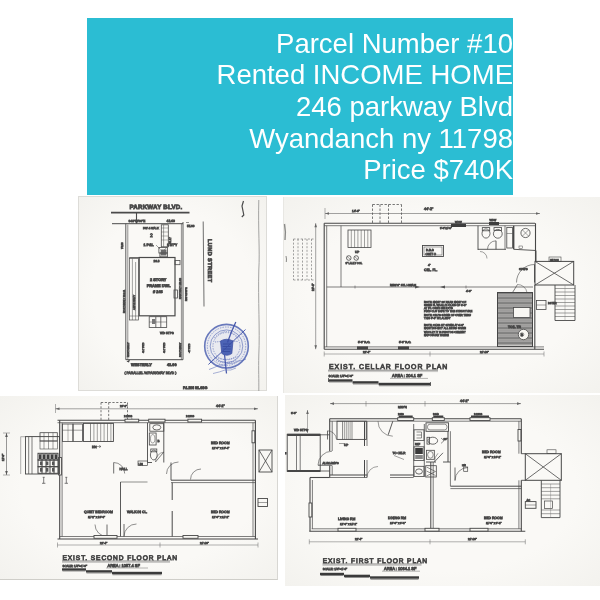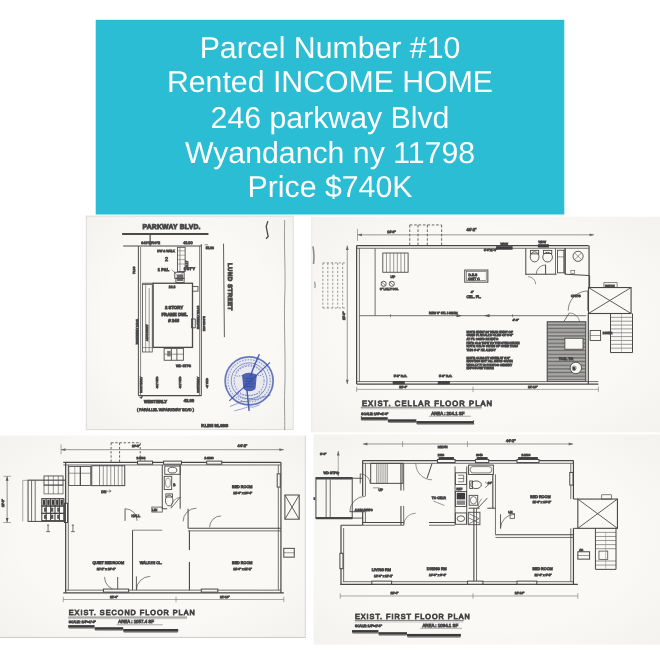--- a/index.html
+++ b/index.html
@@ -6,21 +6,21 @@
   body{width:600px;height:600px;background:#ffffff;position:relative;overflow:hidden;
        font-family:"Liberation Sans", sans-serif;}
   .abs{position:absolute;}
   svg text{font-family:"Liberation Sans", sans-serif;fill:#4a4a4a;text-rendering:geometricPrecision;}
   *{-webkit-font-smoothing:antialiased;}
 </style>
 </head>
 <body>
 
 <div class="abs" style="left:87px;top:18px;width:426px;height:177px;background:#2bbdd3;color:#ffffff;
-     text-align:center;font-size:27.5px;line-height:31.7px;padding-top:9.5px;box-sizing:border-box;">
+     text-align:right;font-size:27.5px;line-height:31.7px;padding-top:9.5px;box-sizing:border-box;">
 Parcel Number #10<br>
 Rented INCOME HOME<br>
 246 parkway Blvd<br>
 Wyandanch ny 11798<br>
 Price $740K
 </div>
 
 <div class="abs" style="left:78px;top:196px;width:189px;height:195px;background:radial-gradient(ellipse at center, #faf9f6 60%, #f3f2ee 100%);border:1px solid #dddcd8;box-sizing:border-box;"></div>
 
 <div class="abs" style="left:283px;top:197px;width:317px;height:196px;background:radial-gradient(ellipse at center, #faf9f6 60%, #f3f2ee 100%);border-left:1px solid #e8e7e3;"></div>

